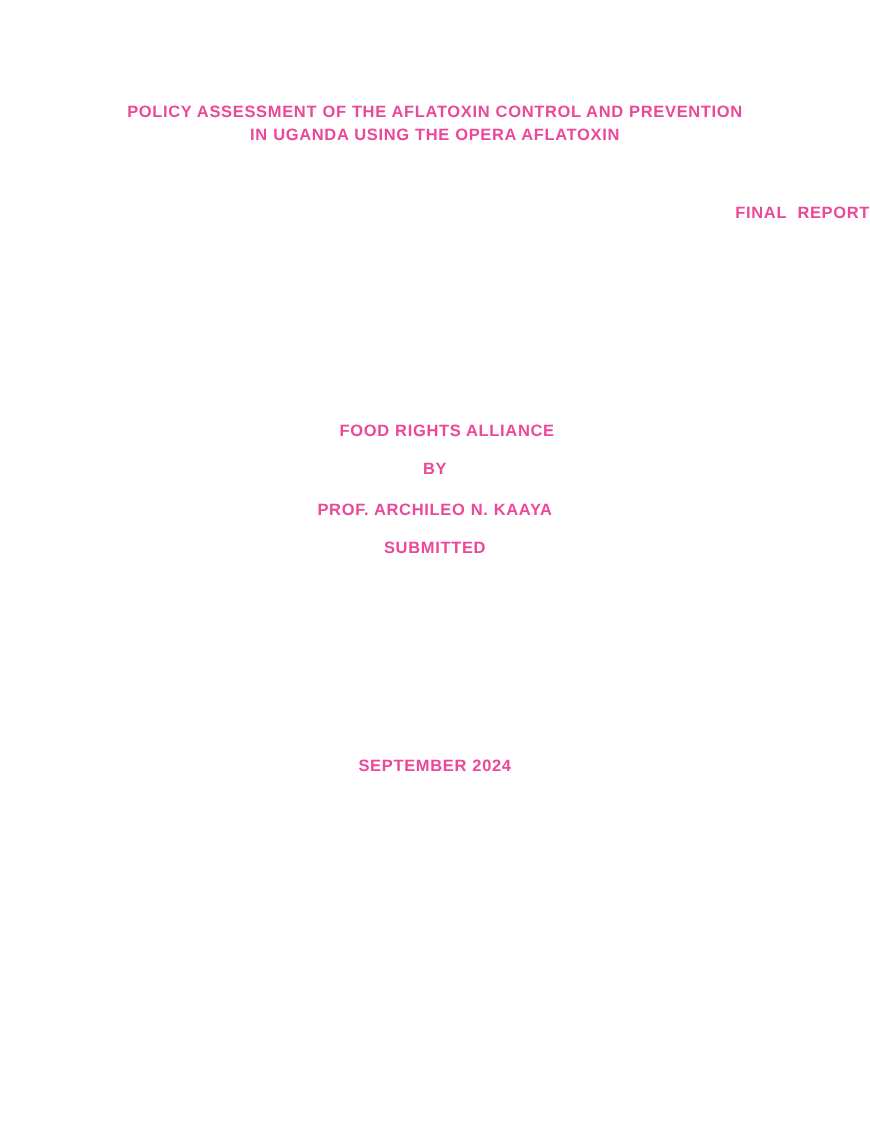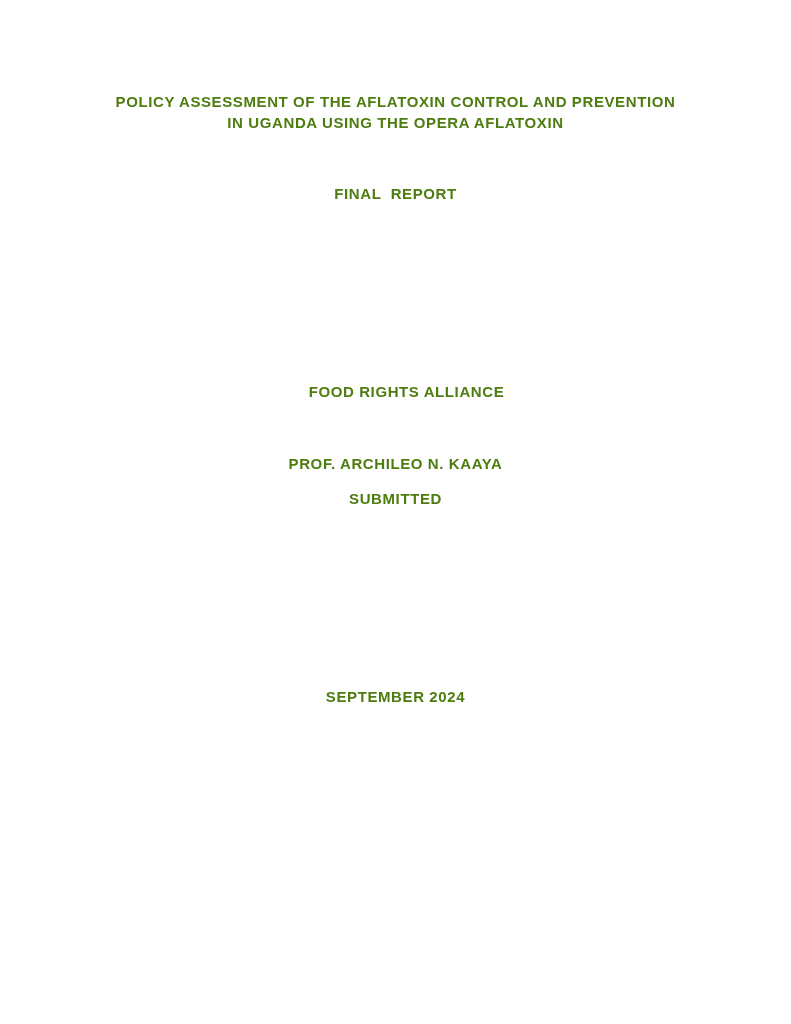--- a/index.html
+++ b/index.html
@@ -6,21 +6,21 @@
     margin: 0;
     padding: 0;
     background: #ffffff;
   }
   .page {
     position: relative;
     width: 791px;
     height: 1024px;
     background: #ffffff;
     font-family: "Liberation Sans", "DejaVu Sans", sans-serif;
-    color: #4d7c0f;
+    color: #ec4899;
     overflow: hidden;
   }
   .line {
     position: absolute;
     left: 0;
     width: 100%;
     text-align: center;
     font-weight: bold;
     letter-spacing: 0.6px;
     white-space: pre;
@@ -30,21 +30,21 @@
     top: 91px;
     left: 0;
     width: 100%;
     text-align: center;
     font-weight: bold;
     font-size: 15px;
     line-height: 21px;
     letter-spacing: 0.6px;
   }
   .fs15 { font-size: 15px; }
-  .t-final      { top: 185px; }
+  .t-final      { top: 185px; text-align: right; }
   .t-submitted  { top: 291px; }
   .t-recipient  { top: 383px; padding-left: 11px; }
   .t-by         { top: 418px; }
   .t-author     { top: 455px; }
   .t-role       { top: 490px; }
   .t-date       { top: 688px; }
 </style>
 </head>
 <body>
 
@@ -53,20 +53,21 @@
   <div class="title-block">
     <div>POLICY ASSESSMENT OF THE AFLATOXIN CONTROL AND PREVENTION</div>
     <div>IN UGANDA USING THE OPERA AFLATOXIN</div>
   </div>
 
   <div class="line fs15 t-final">FINAL  REPORT</div>
 
 
   <div class="line fs15 t-recipient">FOOD RIGHTS ALLIANCE</div>
 
+  <div class="line fs15 t-by">BY</div>
 
   <div class="line fs15 t-author">PROF. ARCHILEO N. KAAYA</div>
 
   <div class="line fs15 t-role">SUBMITTED</div>
 
   <div class="line fs15 t-date">SEPTEMBER 2024</div>
 
 </div>
 
 </body></html>

